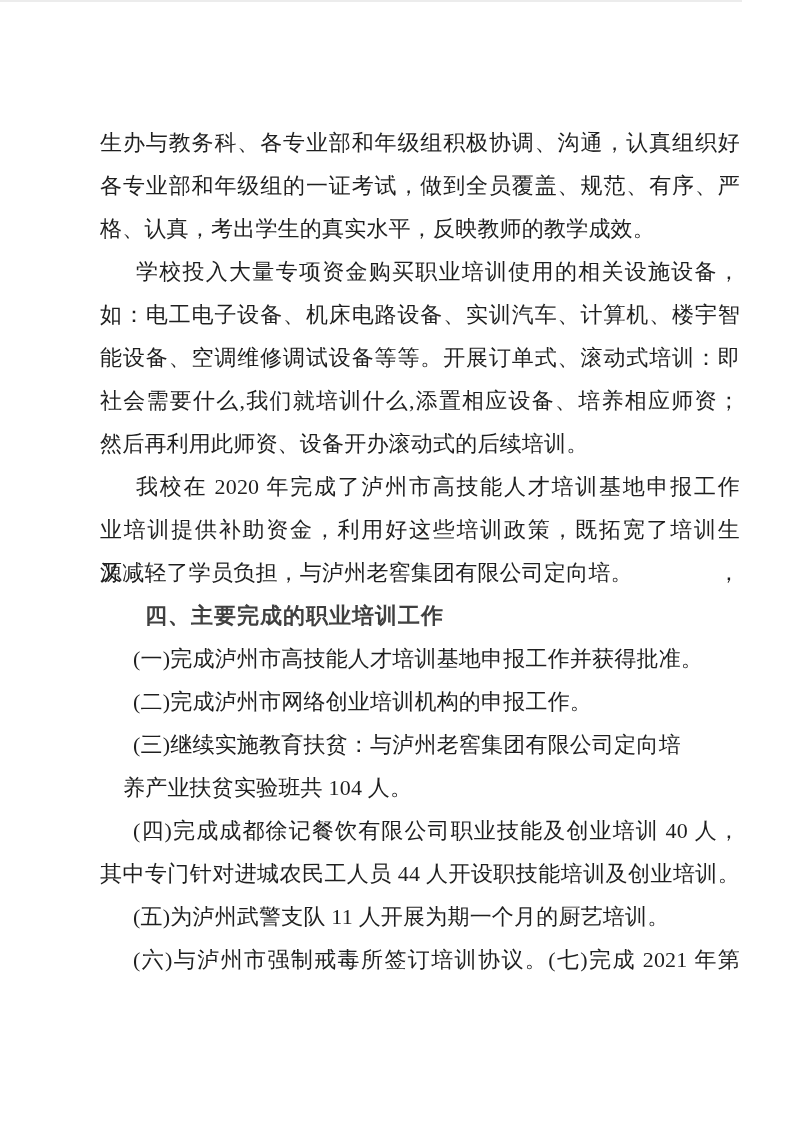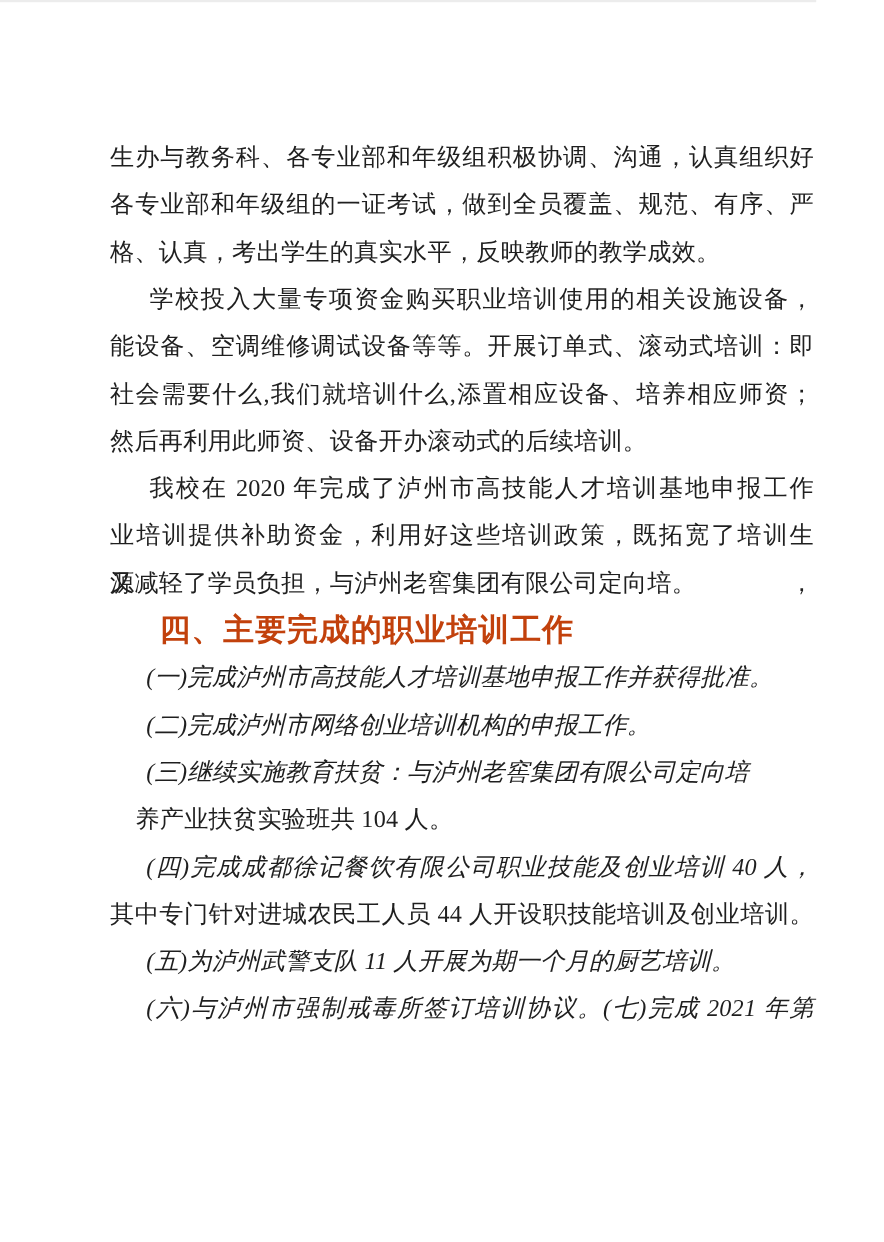--- a/index.html
+++ b/index.html
@@ -32,47 +32,48 @@
     white-space: nowrap;
   }
   
   .j {
     white-space: normal;
     text-align: justify;
     text-align-last: justify;
     text-justify: distribute;
   }
   .ind-para { text-indent: 36px; }  
-  .ind-item { text-indent: 33px; font-style: italic; }  
+  .ind-item { text-indent: 33px; }  
   .ind-hang { text-indent: 23px; }  
   .heading {
     font-family: "Liberation Sans", "DejaVu Sans", sans-serif;
     font-weight: bold;
-    color: #c2410c;
+    color: #404040;
     text-indent: 45px;
     letter-spacing: 1px;
-    font-size: 28px;
+    font-size: 22px;
   }
 </style>
 </head>
 <body>
 
 <div class="page">
   <div class="scan-edge"></div>
 
   <div class="content">
 
     <div>
       <div class="line j">生办与教务科、各专业部和年级组积极协调、沟通，认真组织好</div>
       <div class="line j">各专业部和年级组的一证考试，做到全员覆盖、规范、有序、严</div>
       <div class="line">格、认真，考出学生的真实水平，反映教师的教学成效。</div>
     </div>
 
     <div>
       <div class="line j ind-para">学校投入大量专项资金购买职业培训使用的相关设施设备，</div>
+      <div class="line j">如：电工电子设备、机床电路设备、实训汽车、计算机、楼宇智</div>
       <div class="line j">能设备、空调维修调试设备等等。开展订单式、滚动式培训：即</div>
       <div class="line j">社会需要什么,我们就培训什么,添置相应设备、培养相应师资；</div>
       <div class="line">然后再利用此师资、设备开办滚动式的后续培训。</div>
     </div>
 
     <div>
       <div class="line j ind-para">我校在 2020 年完成了泸州市高技能人才培训基地申报工作</div>
       <div class="line j">业培训提供补助资金，利用好这些培训政策，既拓宽了培训生源，</div>
       <div class="line">又减轻了学员负担，与泸州老窖集团有限公司定向培。</div>
     </div>

